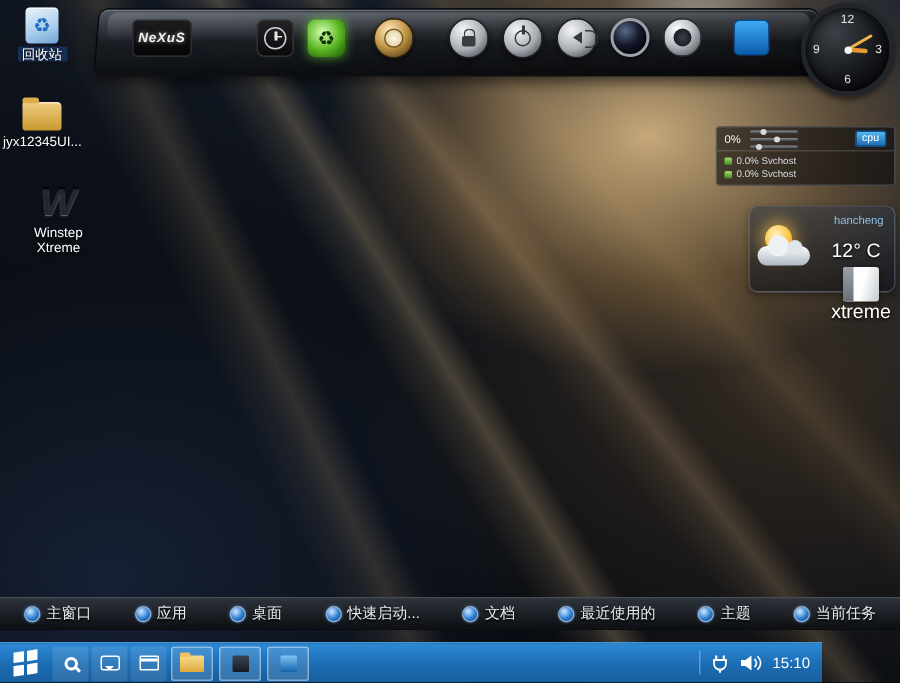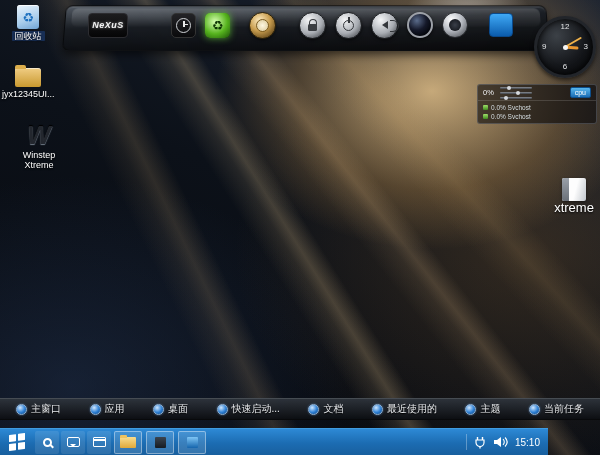--- a/index.html
+++ b/index.html
@@ -70,21 +70,21 @@
     background:radial-gradient(circle at 35% 28%, #ffffff, #b9bdc4 45%, #6a6e74 80%);
     border:1px solid #2a2c30; }
   .shutter i{ width:12px; height:12px; border-radius:50%; background:radial-gradient(#3a3f49,#0b0d12); }
   .btiles{ width:24px; height:24px; border-radius:4px; background:linear-gradient(#3fa9f5,#0b5cad);
     display:grid; grid-template-columns:8px 8px; grid-template-rows:8px 8px; gap:2px; align-content:center; justify-content:center;
     border:1px solid #0a4a8c; }
   .btiles i{ background:#eaf4fd; border-radius:1px; }
   .m10{ margin-left:10px; } .m14{ margin-left:14px; } .m12{ margin-left:12px; }
 
   
-  .clockw{ position:absolute; left:534px; top:16px; width:62px; height:62px; z-index:4; }
+  .clockw{ position:absolute; left:534px; top:2px; width:62px; height:62px; z-index:4; }
   .cface{ width:100%; height:100%; border-radius:50%; position:relative;
     background:radial-gradient(circle at 35% 30%, #3c4147, #15171b 55%, #020304);
     border:3px solid #22252a; box-shadow:inset 0 0 7px #000, 0 2px 4px rgba(0,0,0,0.6); }
   .cface .n{ position:absolute; color:#e2e4e6; font-size:8px; line-height:8px; }
   .n12{ top:4px; left:50%; transform:translateX(-50%); }
   .n3{ right:5px; top:50%; transform:translateY(-50%); }
   .n6{ bottom:4px; left:50%; transform:translateX(-50%); }
   .n9{ left:5px; top:50%; transform:translateY(-50%); }
   .hand{ position:absolute; left:50%; bottom:50%; transform-origin:bottom center; border-radius:2px; }
   .hand.hour{ width:3px; height:13px; margin-left:-1.5px; background:#e8962f; transform:rotate(95deg); }
@@ -266,20 +266,26 @@
           <i></i>
           <span>0.0% Svchost</span>
         </div>
       <div class="proc">
           <i></i>
           <span>0.0% Svchost</span>
         </div>
     </div>
   </div>
 
+  <div class="weather">
+    <span class="city">hancheng</span>
+    <div class="sun"></div>
+    <div class="cloud"></div>
+    <span class="temp">12° C</span>
+  </div>
 
   <div class="dicon icon-recycle">
     <div class="rec-glyph">
       <span>♻</span>
     </div>
     <div class="icon-label"><span>回收站</span></div>
   </div>
   <div class="dicon icon-folder">
     <div class="folder-glyph"></div>
     <div class="icon-label">jyx12345UI...</div>

